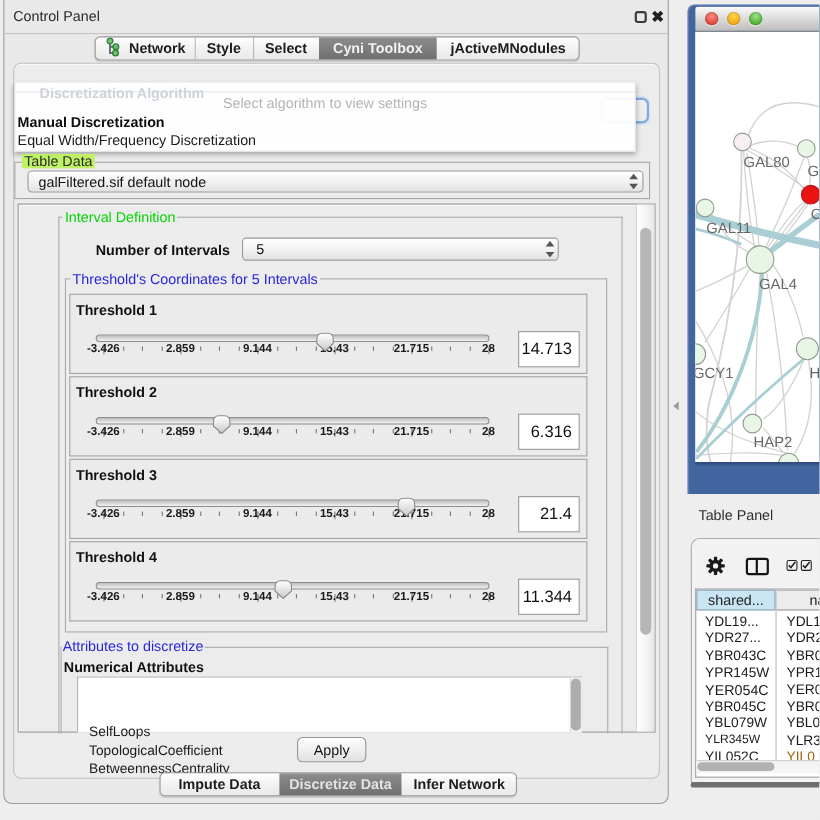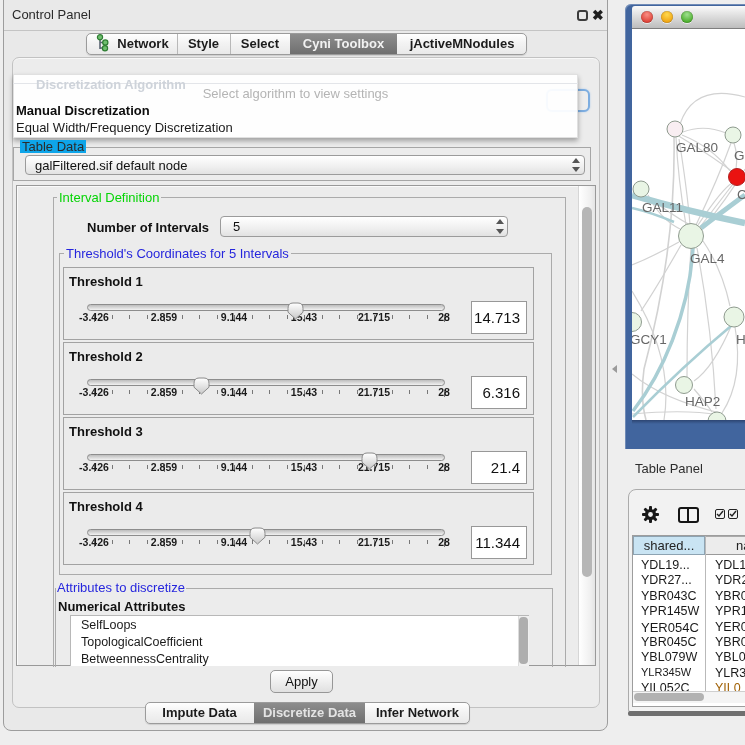--- a/index.html
+++ b/index.html
@@ -22,21 +22,21 @@
   background:#ebebeb; }
 .tlabel { position:absolute; left:5px; top:6px; font-size:13px; font-weight:bold; color:#111; }
 .track { position:absolute; left:23px; top:36px; width:358px; height:7px; border:1px solid #8d8d8d;
   border-radius:4px; background:linear-gradient(#bdbdbd,#f2f2f2); }
 .vbox { position:absolute; left:407px; top:33px; width:56px; height:33px; background:#fff;
   border:1px solid #989898; font-size:15px; color:#111; text-align:right;
   line-height:31px; padding-right:6px; }
 .tick { position:absolute; width:1px; background:#777; }
 .slab { position:absolute; font-size:10.5px; font-weight:bold; color:#1a1a1a; top:43px;
   width:50px; text-align:center; }
-.row1 { font-size:12.5px; color:#1a1a1a; }
+.row1 { font-size:12.5px; color:#1a1a1a;margin-top:40px; }
 </style></head><body>
 <div id="root">
     <svg width="0" height="0" style="position:absolute">
       <defs>
         <linearGradient id="thg" x1="0" y1="0" x2="0" y2="1">
           <stop offset="0" stop-color="#ffffff"></stop>
           <stop offset="1" stop-color="#c9c9c9"></stop>
         </linearGradient>
       </defs>
     </svg>
@@ -62,21 +62,21 @@
     <div class="segtxt" style="left:290px; top:33px; width:107px; color:#f2f2f2;">Cyni Toolbox</div>
     <div class="segtxt" style="left:397px; top:33px; width:130px;">jActiveMNodules</div>
     <div class="a" style="left:546px; top:89px; width:44px; height:23px; border:2.5px solid #7dade0; border-radius:6px; background:#ededed; box-shadow:0 0 2px #a9c8ea;"></div>
     <div class="a" style="left:13px; top:74px; width:565px; height:64px; background:rgba(255,255,255,0.94); border:1px solid #e0e0e0; box-shadow:0 3px 5px rgba(0,0,0,0.32);"></div>
     <div class="a" style="left:13px; top:86px; width:565px; text-align:center; font-size:13px; color:#b4b4b4;">Select algorithm to view settings</div>
     <div class="a" style="left:16px; top:103px; font-size:13px; font-weight:bold; color:#0d0d0d;">Manual Discretization</div>
     <div class="a" style="left:16px; top:120px; font-size:13px; color:#1b1b1b;">Equal Width/Frequency Discretization</div>
     <div class="a" style="left:13px; top:83px; width:565px; height:1px; background:#e3e5e9;"></div>
     <div class="a" style="left:36px; top:77px; font-size:13px; font-weight:bold; color:#ced3da;">Discretization Algorithm</div>
     <div class="grp" style="left:13px; top:147px; width:578px; height:34px; border-color:#a6a6a6;"></div>
-    <div class="gtitle" style="left:20px; top:140px; color:#2b2b2b; background:#0ea5e9;">Table Data</div>
+    <div class="gtitle" style="left:20px; top:140px; color:#2b2b2b; background:#bef264;">Table Data</div>
     <div class="combo" style="left:25px; top:155px; width:560px; height:20px; line-height:19px;"><span style="padding-left:9px;text-align:center;">galFiltered.sif default node</span></div>
     <svg class="a" style="left:571px; top:158px;" width="10" height="14" viewBox="0 0 10 14">
 <path d="M5 0 L9 5 H1 Z" fill="#555"></path>
       <path d="M5 14 L1 9 H9 Z" fill="#555"></path>
     </svg>
     <div class="a" style="left:16px; top:185px; width:580px; height:481px; background:#ececec; border:1px solid #999; box-shadow:inset 1px 1px 0 #fafafa;"></div>
     <div class="a" style="left:578px; top:186px; width:17px; height:479px; background:linear-gradient(to right,#ffffff,#f0f0f0 70%,#e4e4e4); border-left:1px solid #d6d6d6;"></div>
     <div class="a" style="left:582px; top:207px; width:10px; height:370px; background:#b6b6b6; border-radius:5px;"></div>
     <div class="grp" style="left:53px; top:197px; width:513px; height:470px; border-bottom:none;"></div>
     <div class="gtitle" style="left:57px; top:191px; color:#05d405;">Interval Definition</div>

